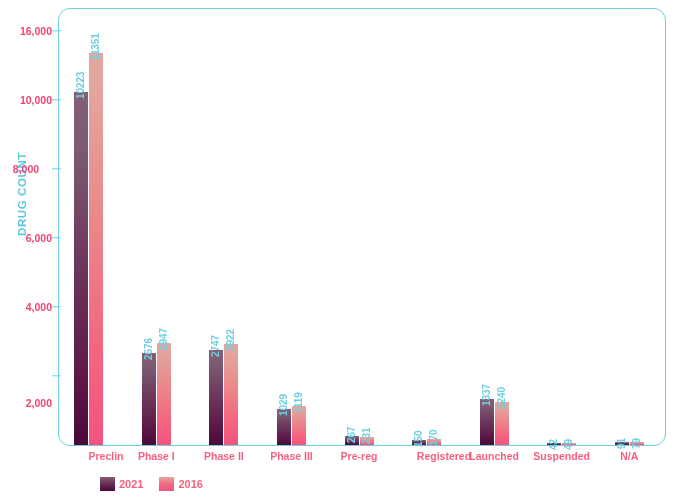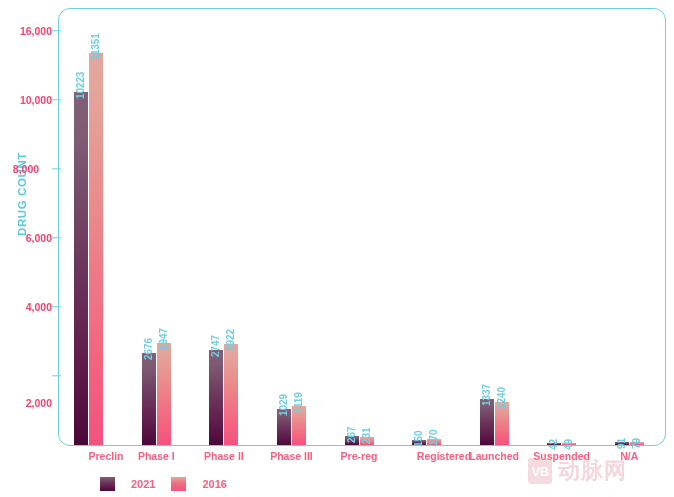--- a/index.html
+++ b/index.html
@@ -131,21 +131,21 @@
     position: absolute;
     top: 477px;
     left: 100px;
     display: flex;
     align-items: center;
     gap: 16px;
   }
   .legend-item {
     display: flex;
     align-items: center;
-    gap: 16px;
+    gap: 4px;
   }
   .legend-swatch {
     width: 15px;
     height: 14px;
     display: inline-block;
   }
   .legend-swatch.s2021 {
     background: linear-gradient(to top, #4a0839 0%, #6a2c53 50%, #815f77 100%);
   }
   .legend-swatch.s2022 {
@@ -269,18 +269,14 @@
       <div class="legend-item">
         <span class="legend-swatch s2021"></span>
         <span class="legend-label">2021</span>
       </div>
       <div class="legend-item">
         <span class="legend-swatch s2022"></span>
         <span class="legend-label">2016</span>
       </div>
     </div>
 
-  <div class="watermark">
-    <div class="wm-badge">VB</div>
-    <div class="wm-text">动脉网</div>
-  </div>
 
 </div>
 
 </body></html>

